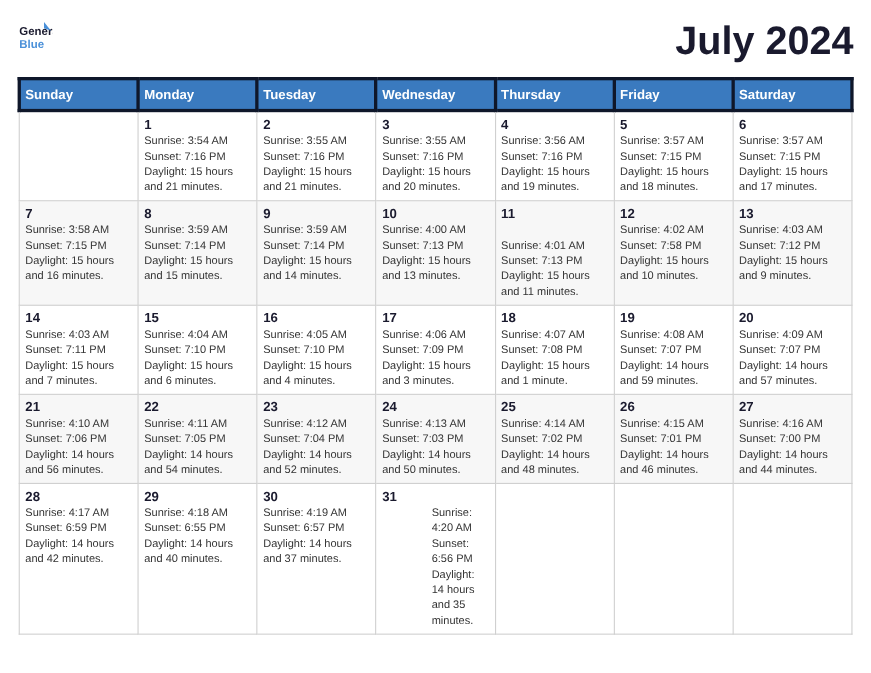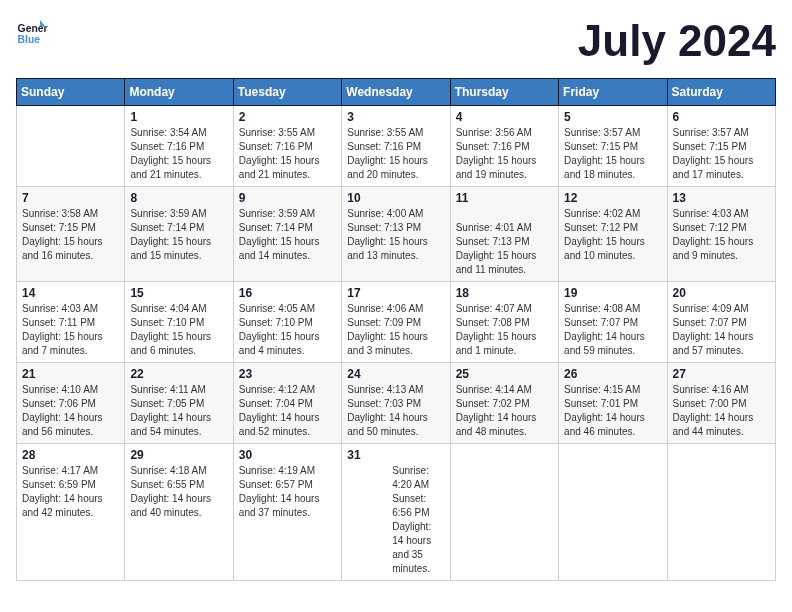--- a/index.html
+++ b/index.html
@@ -22,41 +22,41 @@
       gap: 4px;
     }
     .logo-icon {
       width: 32px;
       height: 32px;
     }
     .title-area {
       text-align: right;
     }
     .main-title {
-      font-size: 44px;
+      font-size: 36px;
       font-weight: bold;
       color: #1a1a2e;
     }
     .subtitle {
       font-size: 14px;
       color: #444;
     }
     .calendar {
       width: 100%;
       border-collapse: collapse;
       font-size: 11px;
     }
     .calendar thead tr th {
       background-color: #3a7abf;
       color: #fff;
       padding: 6px 4px;
       text-align: left;
       font-size: 12px;
       font-weight: bold;
-      border: 1px solid #0f172a;
+      border: 3px solid #0f172a;
     }
     .calendar tbody tr td {
       border: 1px solid #d0d0d0;
       vertical-align: top;
       padding: 4px 5px;
       width: calc(100% / 7);
       min-height: 80px;
       background: #fff;
     }
     .calendar tbody tr:nth-child(even) td {
@@ -183,21 +183,21 @@
         <td>
           <div class="day-number">11</div>
           <div class="day-info" style="white-space: pre-line; margin-top: 16px;">Sunrise: 4:01 AM
 Sunset: 7:13 PM
 Daylight: 15 hours
 and 11 minutes.</div>
         </td>
         <td>
           <div class="day-number">12</div>
           <div class="day-info" style="white-space: pre-line;">Sunrise: 4:02 AM
-Sunset: 7:12 PM
+Sunset: 7:58 PM
 Daylight: 15 hours
 and 10 minutes.</div>
         </td>
         <td>
           <div class="day-number">13</div>
           <div class="day-info" style="white-space: pre-line;">Sunrise: 4:03 AM
 Sunset: 7:12 PM
 Daylight: 15 hours
 and 9 minutes.</div>
         </td>

